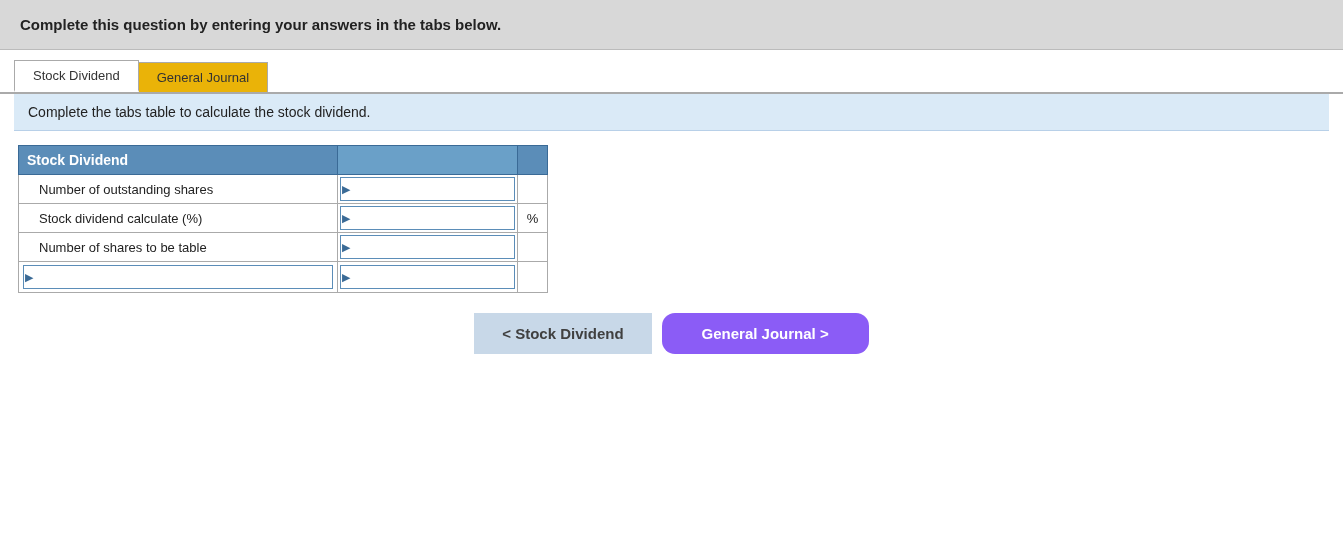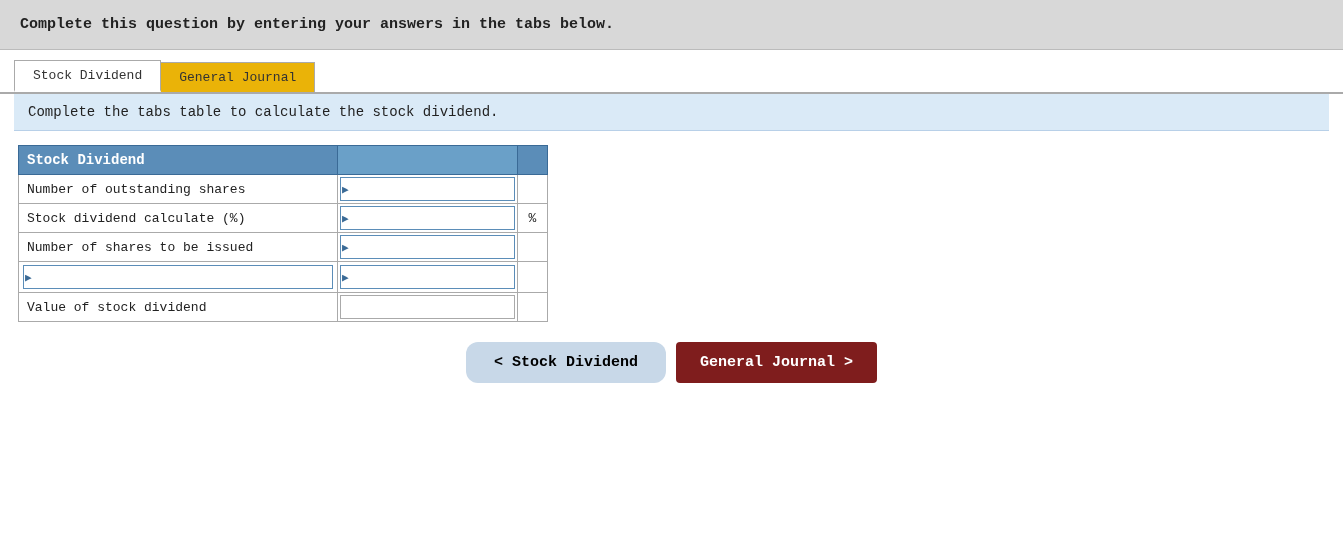--- a/index.html
+++ b/index.html
@@ -1,19 +1,18 @@
 <!DOCTYPE html>
 <html><head>
   <meta charset="utf-8">
   <style>
     * {
       box-sizing: border-box;
       margin: 0;
       padding: 0;
-      font-family: Liberation Mono, monospace;
     }
 
     body {
       font-family: Arial, sans-serif;
       font-size: 14px;
       background: #fff;
       color: #222;
       width: 1343px;
       min-height: 552px;
     }
@@ -93,21 +92,21 @@
 
     .stock-table td {
       border: 1px solid #aaa;
       padding: 3px 4px;
       font-size: 13px;
       vertical-align: middle;
     }
 
     .stock-table td.label-cell {
       background: #fff;
-      padding: 4px 8px;
+      padding: 4px 20px;
       min-width: 280px;
     }
 
     .stock-table td.input-cell {
       background: #fff;
       padding: 2px;
       width: 180px;
       position: relative;
     }
 
@@ -148,38 +147,38 @@
     .bottom-nav {
       display: flex;
       gap: 10px;
       justify-content: center;
       margin-top: 20px;
       padding-bottom: 20px;
     }
 
     .btn-prev {
       background: #c8d8e8;
-      color: #000000;
+      color: #404040;
       border: none;
       padding: 12px 28px;
       font-size: 15px;
       font-weight: bold;
       cursor: pointer;
-      border-radius: 12px;
+      border-radius: 0;
     }
 
     .btn-next {
-      background: #7f1d1d;
+      background: #8b5cf6;
       color: #fff;
       border: none;
-      padding: 12px 24px;
+      padding: 12px 40px;
       font-size: 15px;
       font-weight: bold;
       cursor: pointer;
-      border-radius: 4px;
+      border-radius: 13px;
     }
   </style>
 </head>
 <body>
 
 <div class="instruction-bar">
   <span>Complete this question by entering your answers in the tabs below.</span>
 </div>
 
 <div class="tabs-container">
@@ -219,48 +218,41 @@
         <td class="label-cell">Stock dividend calculate (%)</td>
         <td class="input-cell">
           <div class="input-with-arrow">
             <span class="input-arrow">▶</span>
             <input type="text" value="" style="">
           </div>
         </td>
         <td class="extra-cell">%</td>
       </tr>
       <tr>
-        <td class="label-cell">Number of shares to be issued</td>
+        <td class="label-cell">Number of shares to be table</td>
         <td class="input-cell">
           <div class="input-with-arrow">
             <span class="input-arrow">▶</span>
             <input type="text" value="" style="">
           </div>
         </td>
         <td class="extra-cell"></td>
       </tr>
       <tr>
         <td class="label-input-cell">
           <div class="input-with-arrow">
             <span class="input-arrow">▶</span>
             <input type="text" value="" style="">
           </div>
         </td>
         <td class="input-cell">
           <div class="input-with-arrow">
             <span class="input-arrow">▶</span>
             <input type="text" value="" style="">
           </div>
-        </td>
-        <td class="extra-cell"></td>
-      </tr>
-      <tr>
-        <td class="label-cell">Value of stock dividend</td>
-        <td class="input-cell">
-          <input type="text" value="" style="width: 100%; border: 1px solid rgb(170, 170, 170); padding: 3px 4px; font-size: 13px; height: 24px;">
         </td>
         <td class="extra-cell"></td>
       </tr>
     </tbody>
   </table>
 
   <div class="bottom-nav">
     <button class="btn-prev">
       <span>&lt; Stock Dividend</span>
     </button>

